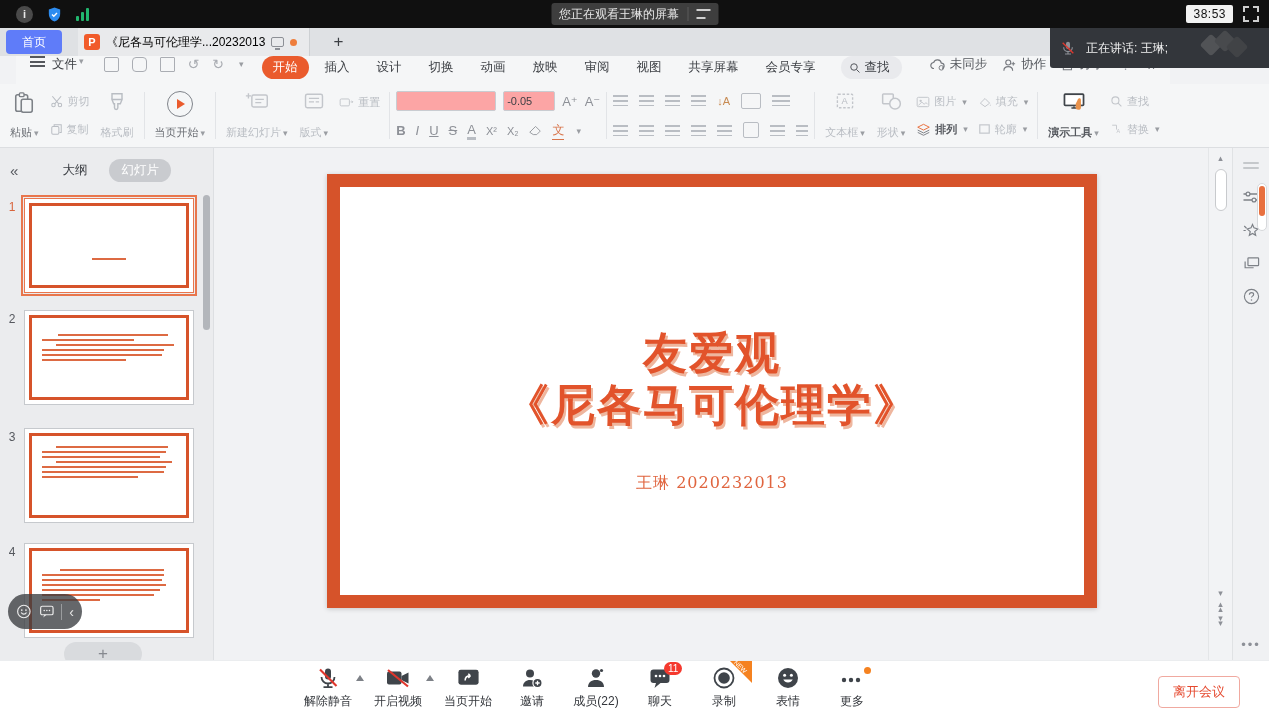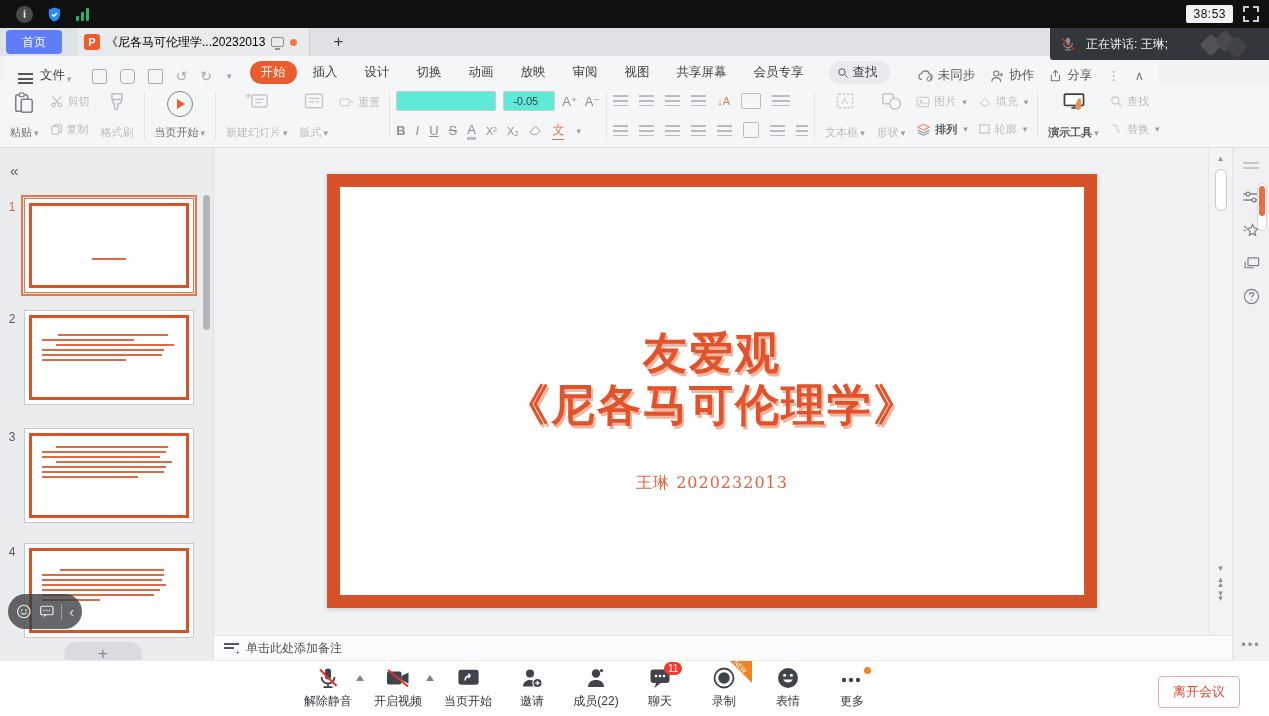--- a/index.html
+++ b/index.html
@@ -22,41 +22,41 @@
   .sys-right { margin-left:auto; display:flex; align-items:center; gap:10px; padding-right:10px; }
   .timer-box { background:#f2f2f2; color:#111; font-size:12px; padding:2px 7px; border-radius:2px; letter-spacing:.5px; }
   .ico-max { width:16px; height:16px; position:relative; }
   .ico-max i { position:absolute; width:6px; height:6px; border:2px solid #cdcdcd; display:block; }
   .ico-max i:nth-child(1){ left:0; top:0; border-right:none; border-bottom:none; }
   .ico-max i:nth-child(2){ right:0; top:0; border-left:none; border-bottom:none; }
   .ico-max i:nth-child(3){ left:0; bottom:0; border-right:none; border-top:none; }
   .ico-max i:nth-child(4){ right:0; bottom:0; border-left:none; border-top:none; }
 
   
-  .speak-banner { position:absolute; right:0; top:28px; width:219px; height:32px; background:#33363b; z-index:60; display:flex; align-items:center; gap:10px; padding:0 10px; border-radius:0 0 0 3px; overflow:hidden; }
+  .speak-banner { position:absolute; right:0; top:28px; width:219px; height:40px; background:#33363b; z-index:60; display:flex; align-items:center; gap:10px; padding:0 10px; border-radius:0 0 0 3px; overflow:hidden; }
   .speak-banner .txt { color:#f0f0f0; font-size:12px; white-space:nowrap; }
   .speak-logo { position:absolute; right:14px; top:4px; width:56px; height:26px; opacity:.35; }
   .speak-logo i { position:absolute; width:16px; height:16px; background:#777; transform:rotate(45deg); border-radius:3px; }
   .speak-logo i:nth-child(1){ left:4px; top:5px; background:#8a8a8a; }
   .speak-logo i:nth-child(2){ left:18px; top:1px; background:#6f6f6f; }
   .speak-logo i:nth-child(3){ left:30px; top:7px; background:#5d5d5d; }
 
   
   .tabbar { position:absolute; left:0; top:28px; width:1269px; height:28px; background:#dfe1e4; display:flex; align-items:center; }
   .home-btn { width:56px; height:24px; margin-left:6px; background:#5f7cf9; color:#fff; border-radius:4px; display:flex; align-items:center; justify-content:center; font-size:12px; }
   .doc-tab { height:28px; margin-left:16px; padding:0 12px 0 6px; background:#e9eaec; border-right:1px solid #cdd0d3; display:flex; align-items:center; gap:6px; }
   .p-logo { width:16px; height:16px; border-radius:3px; background:#f15b2a; color:#fff; font-weight:bold; font-size:11px; display:flex; align-items:center; justify-content:center; }
   .doc-title { color:#000000; font-size:12px; max-width:190px; white-space:nowrap; overflow:hidden; }
   .ico-monitor { width:13px; height:10px; border:1.5px solid #8d9096; border-radius:2px; position:relative; }
   .ico-monitor:after { content:""; position:absolute; left:3px; bottom:-4px; width:5px; height:2px; background:#8d9096; }
   .dirty-dot { width:7px; height:7px; border-radius:50%; background:#ee7d3b; }
   .newtab-btn { margin-left:16px; font-size:17px; color:#3c3f44; width:24px; text-align:center; }
 
   
-  .menubar { position:absolute; left:4px; top:56px; width:1154px; height:28px; background:#f5f6f7; display:flex; align-items:flex-end; font-size:12.5px; color:#3c3f44; }
+  .menubar { position:absolute; left:16px; top:56px; width:1154px; height:28px; background:#f5f6f7; display:flex; align-items:flex-start; font-size:12.5px; color:#3c3f44; }
   .menubar .hamb { margin-left:14px; width:15px; height:11px; display:flex; flex-direction:column; justify-content:space-between; }
   .menubar .hamb i { height:2px; background:#54575c; display:block; }
   .file-lbl { margin-left:7px; }
   .tiny-caret { font-size:9px; color:#9a9da2; margin-left:2px; }
   .qa-group { display:flex; align-items:center; gap:13px; margin-left:20px; color:#9fa3a9; }
   .qa-ic { width:15px; height:15px; border:1.5px solid #aaadb3; border-radius:2px; position:relative; }
   .qa-undo { font-size:14px; color:#a9acb2; }
   .mtabs { display:flex; align-items:center; gap:5px; margin-left:18px; }
   .mtab { padding:3px 11px; border-radius:12px; }
   .mtab.active { background:#ea5b2d; color:#fff; }
@@ -68,21 +68,21 @@
   
   .toolbar { position:absolute; left:0; top:84px; width:1269px; height:64px; background:#f5f6f7; border-bottom:1px solid #dcdee1; display:flex; align-items:stretch; padding:4px 0 4px 6px; }
   .tb-sep { width:1px; background:#e2e4e7; margin:4px 6px; }
   .tb-group { display:flex; align-items:stretch; gap:4px; }
   .big-btn { display:flex; flex-direction:column; align-items:center; justify-content:space-between; padding:3px 4px; color:#6d7076; }
   .big-btn .lbl { font-size:11px; white-space:nowrap; }
   .big-btn.dis { color:#b9bdc3; }
   .small-col { display:flex; flex-direction:column; justify-content:space-around; }
   .small-item { display:flex; align-items:center; gap:4px; font-size:11px; color:#b9bdc3; padding:1px 3px; white-space:nowrap; }
   .small-item.en { color:#6d7076; }
-  .ginput { border:1px solid #c9ccd1; background:#5eead4; border-radius:2px; height:20px; font-size:11px; padding:0 9px; color:#3c3f44; width:100%; font-family:inherit; }
+  .ginput { border:1px solid #c9ccd1; background:#fca5a5; border-radius:2px; height:20px; font-size:11px; padding:0 3px; color:#3c3f44; width:100%; font-family:inherit; }
   .fx-row { display:flex; align-items:center; gap:7px; }
   .fmt-glyph { font-size:13px; color:#8d9097; }
   .lines-ic { width:15px; height:11px; background:repeating-linear-gradient(#b9bdc3 0 2px, transparent 2px 5px); }
   .play-circle { width:26px; height:26px; border:1.6px solid #7f838a; border-radius:50%; display:flex; align-items:center; justify-content:center; }
   .play-tri { width:0; height:0; border-left:8px solid #ea5b2d; border-top:5px solid transparent; border-bottom:5px solid transparent; margin-left:2px; }
   .box-ic { width:20px; height:16px; border:1.5px solid #b9bdc3; border-radius:2px; }
   .panel-expand { position:absolute; right:4px; top:110px; color:#9fa3a9; font-size:11px; }
 
   
   .workspace { position:absolute; left:0; top:148px; width:1269px; height:512px; display:flex; }
@@ -154,20 +154,28 @@
       <div class="ico-info">i</div>
       <svg class="ico-shield" viewBox="0 0 24 24">
           <path d="M12 2l8 3v6c0 5.5-3.5 9.5-8 11-4.5-1.5-8-5.5-8-11V5z" fill="#2d8cf0"></path>
           <path d="M8.5 12l2.5 2.5 4.5-4.5" stroke="#fff" stroke-width="2" fill="none"></path>
         </svg>
       <div class="ico-signal">
           <i style="height:5px"></i>
           <i style="height:9px"></i>
           <i style="height:13px"></i>
         </div>
+    </div>
+    <div class="sys-center">
+      <span>您正在观看王琳的屏幕</span>
+      <span class="vdiv"></span>
+      <span class="mini-list">
+          <i></i>
+          <i></i>
+        </span>
     </div>
     <div class="sys-right">
       <span class="timer-box">38:53</span>
       <span class="ico-max">
           <i></i>
           <i></i>
           <i></i>
           <i></i>
         </span>
     </div>
@@ -459,20 +467,24 @@
       </div>
     </div>
     <span class="panel-expand">›</span>
   </div>
 
   <div class="workspace">
 
     <div class="sidebar">
       <div class="sb-head">
         <span class="sb-collapse">«</span>
+        <span class="sb-tabs">
+          <span class="sb-tab">大纲</span>
+          <span class="sb-tab pill">幻灯片</span>
+        </span>
       </div>
 
       <div class="thumb-row" style="top:50px">
         <span class="thumb-num sel">1</span>
         <div class="thumb sel">
           <div class="thumb-frame">
             <div class="tline" style="width:34px; margin:52px auto 0 auto;"></div>
           </div>
         </div>
       </div>
@@ -541,27 +553,20 @@
             <span class="ds-dbl">
                 <span>▴</span>
                 <span>▴</span>
               </span>
             <span class="ds-dbl">
                 <span>▾</span>
                 <span>▾</span>
               </span>
           </span>
         </div>
-      </div>
-      <div class="notesbar">
-        <span class="notes-ic">
-            <i></i>
-            <i></i>
-          </span>
-        <span>单击此处添加备注</span>
       </div>
     </div>
 
     <div class="rightrail">
       <span class="rr-handle">
           <i></i>
           <i></i>
         </span>
       <span class="rr-scroll">
           <i></i>

